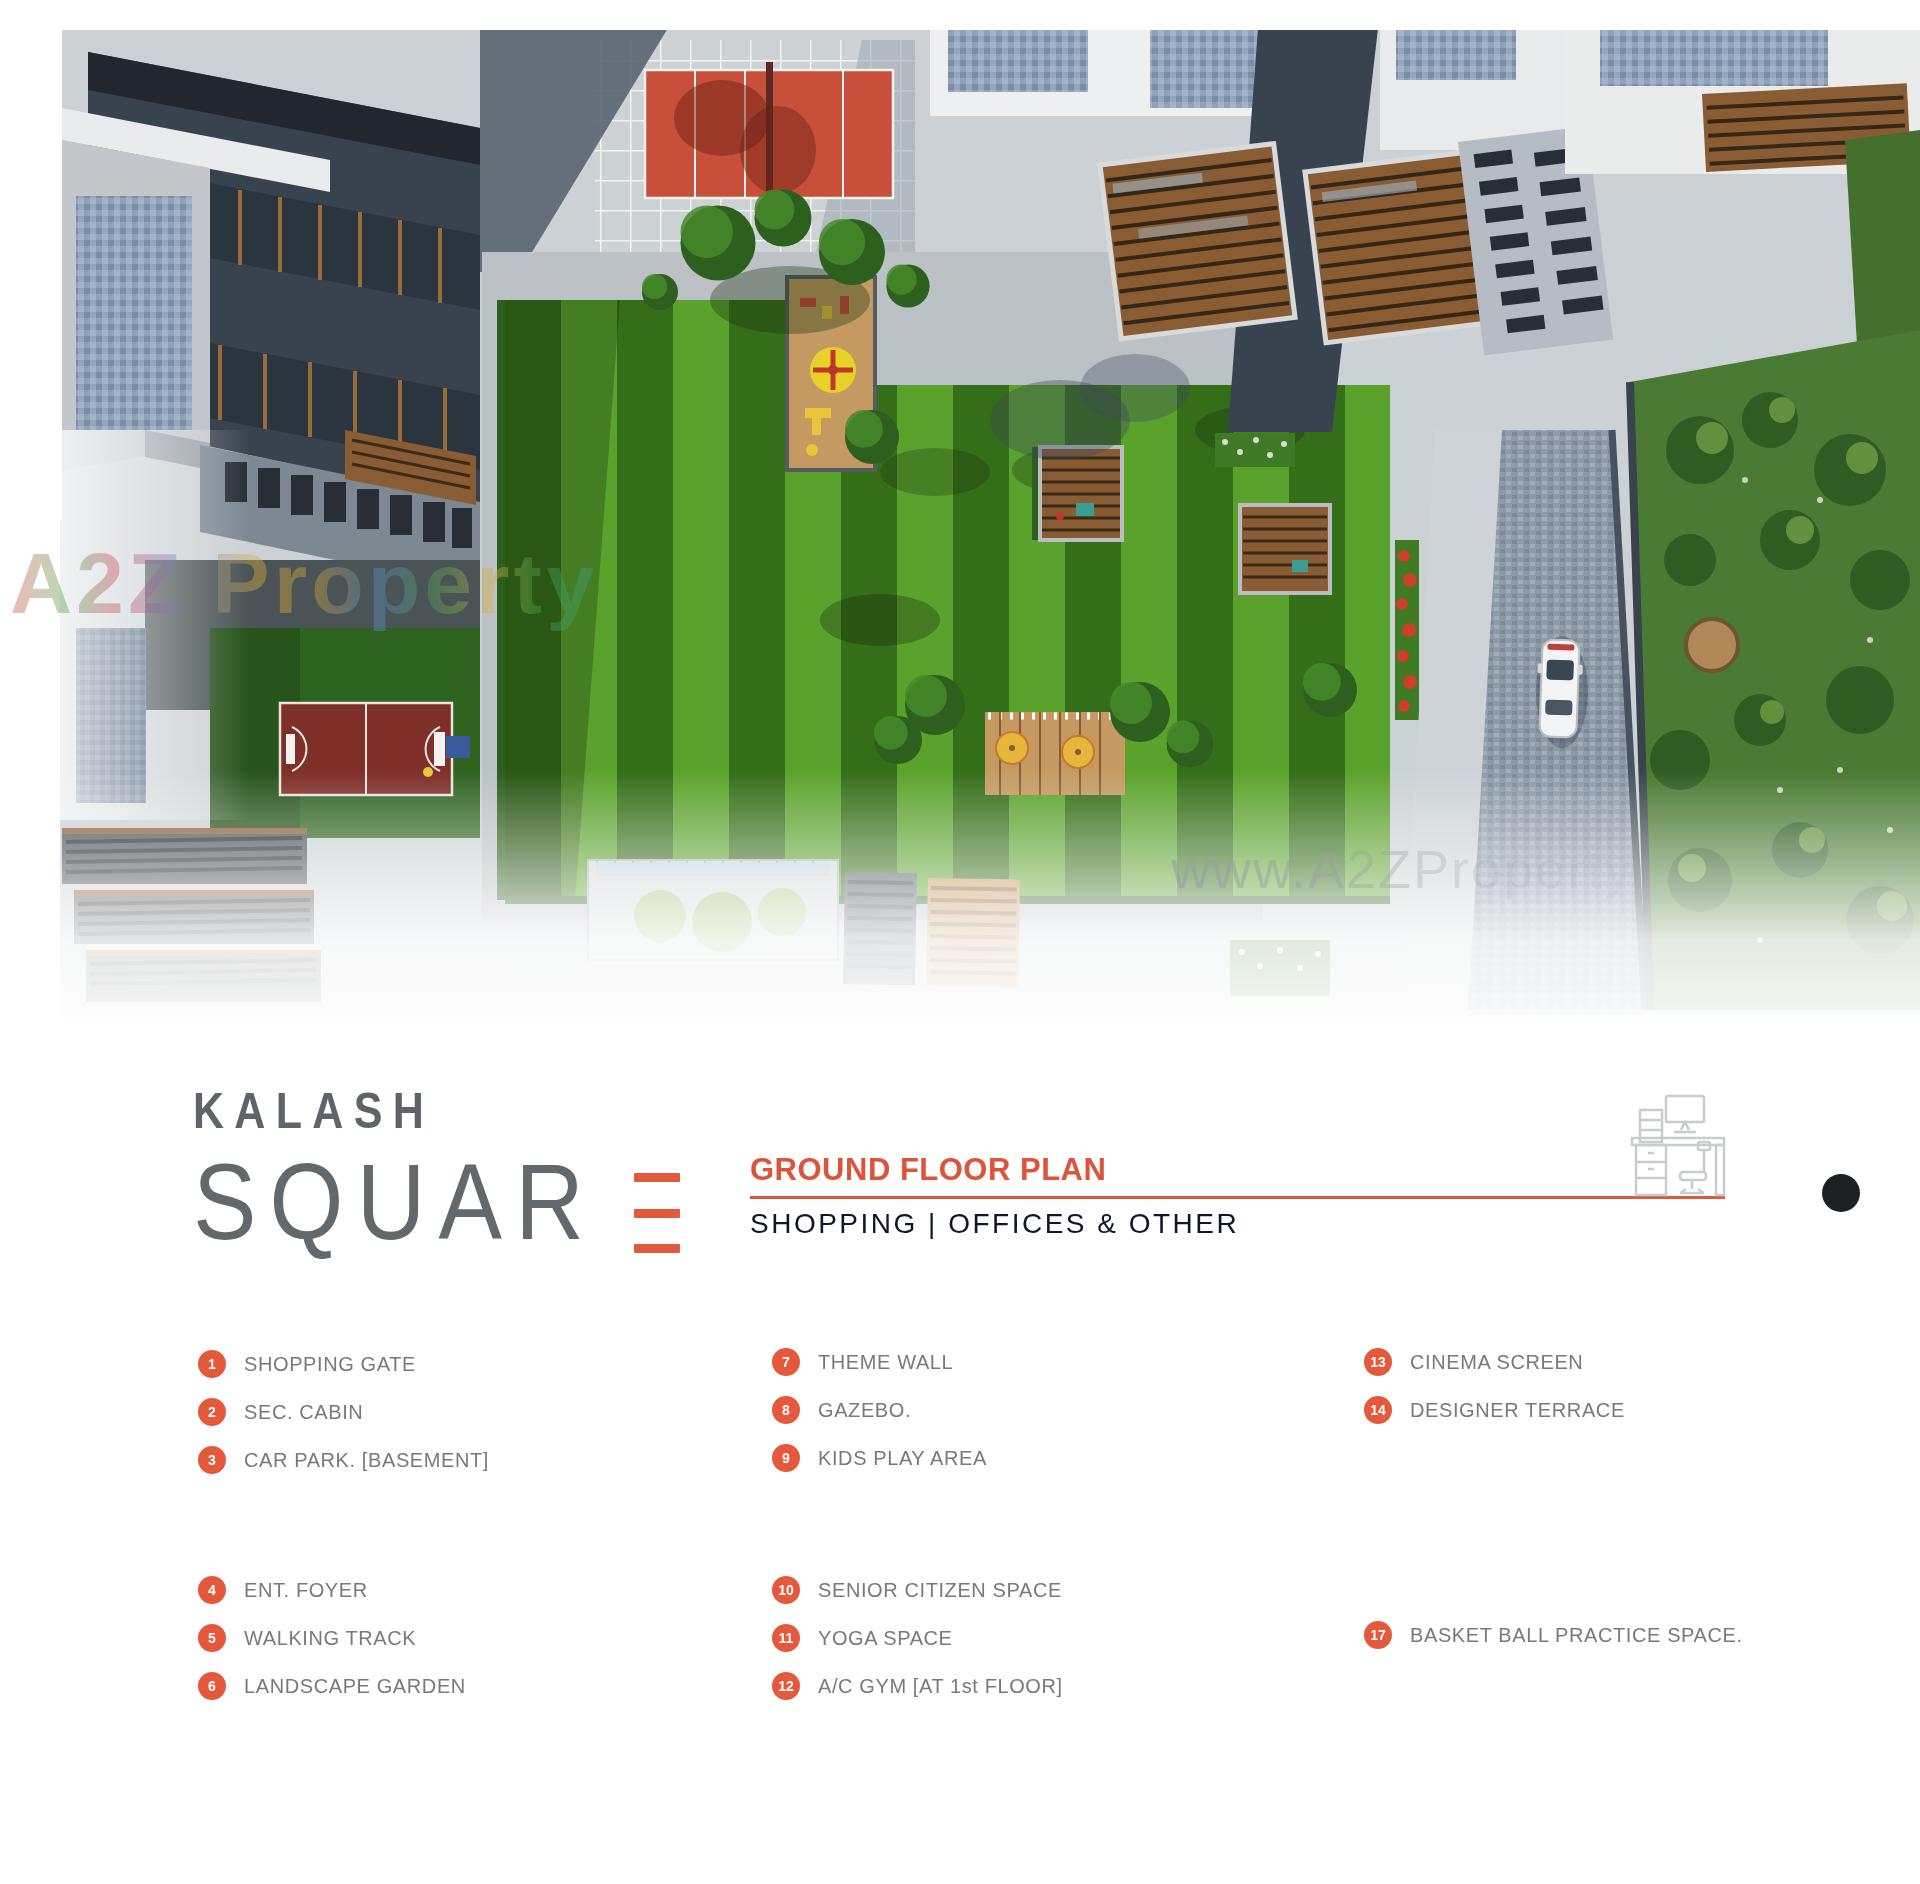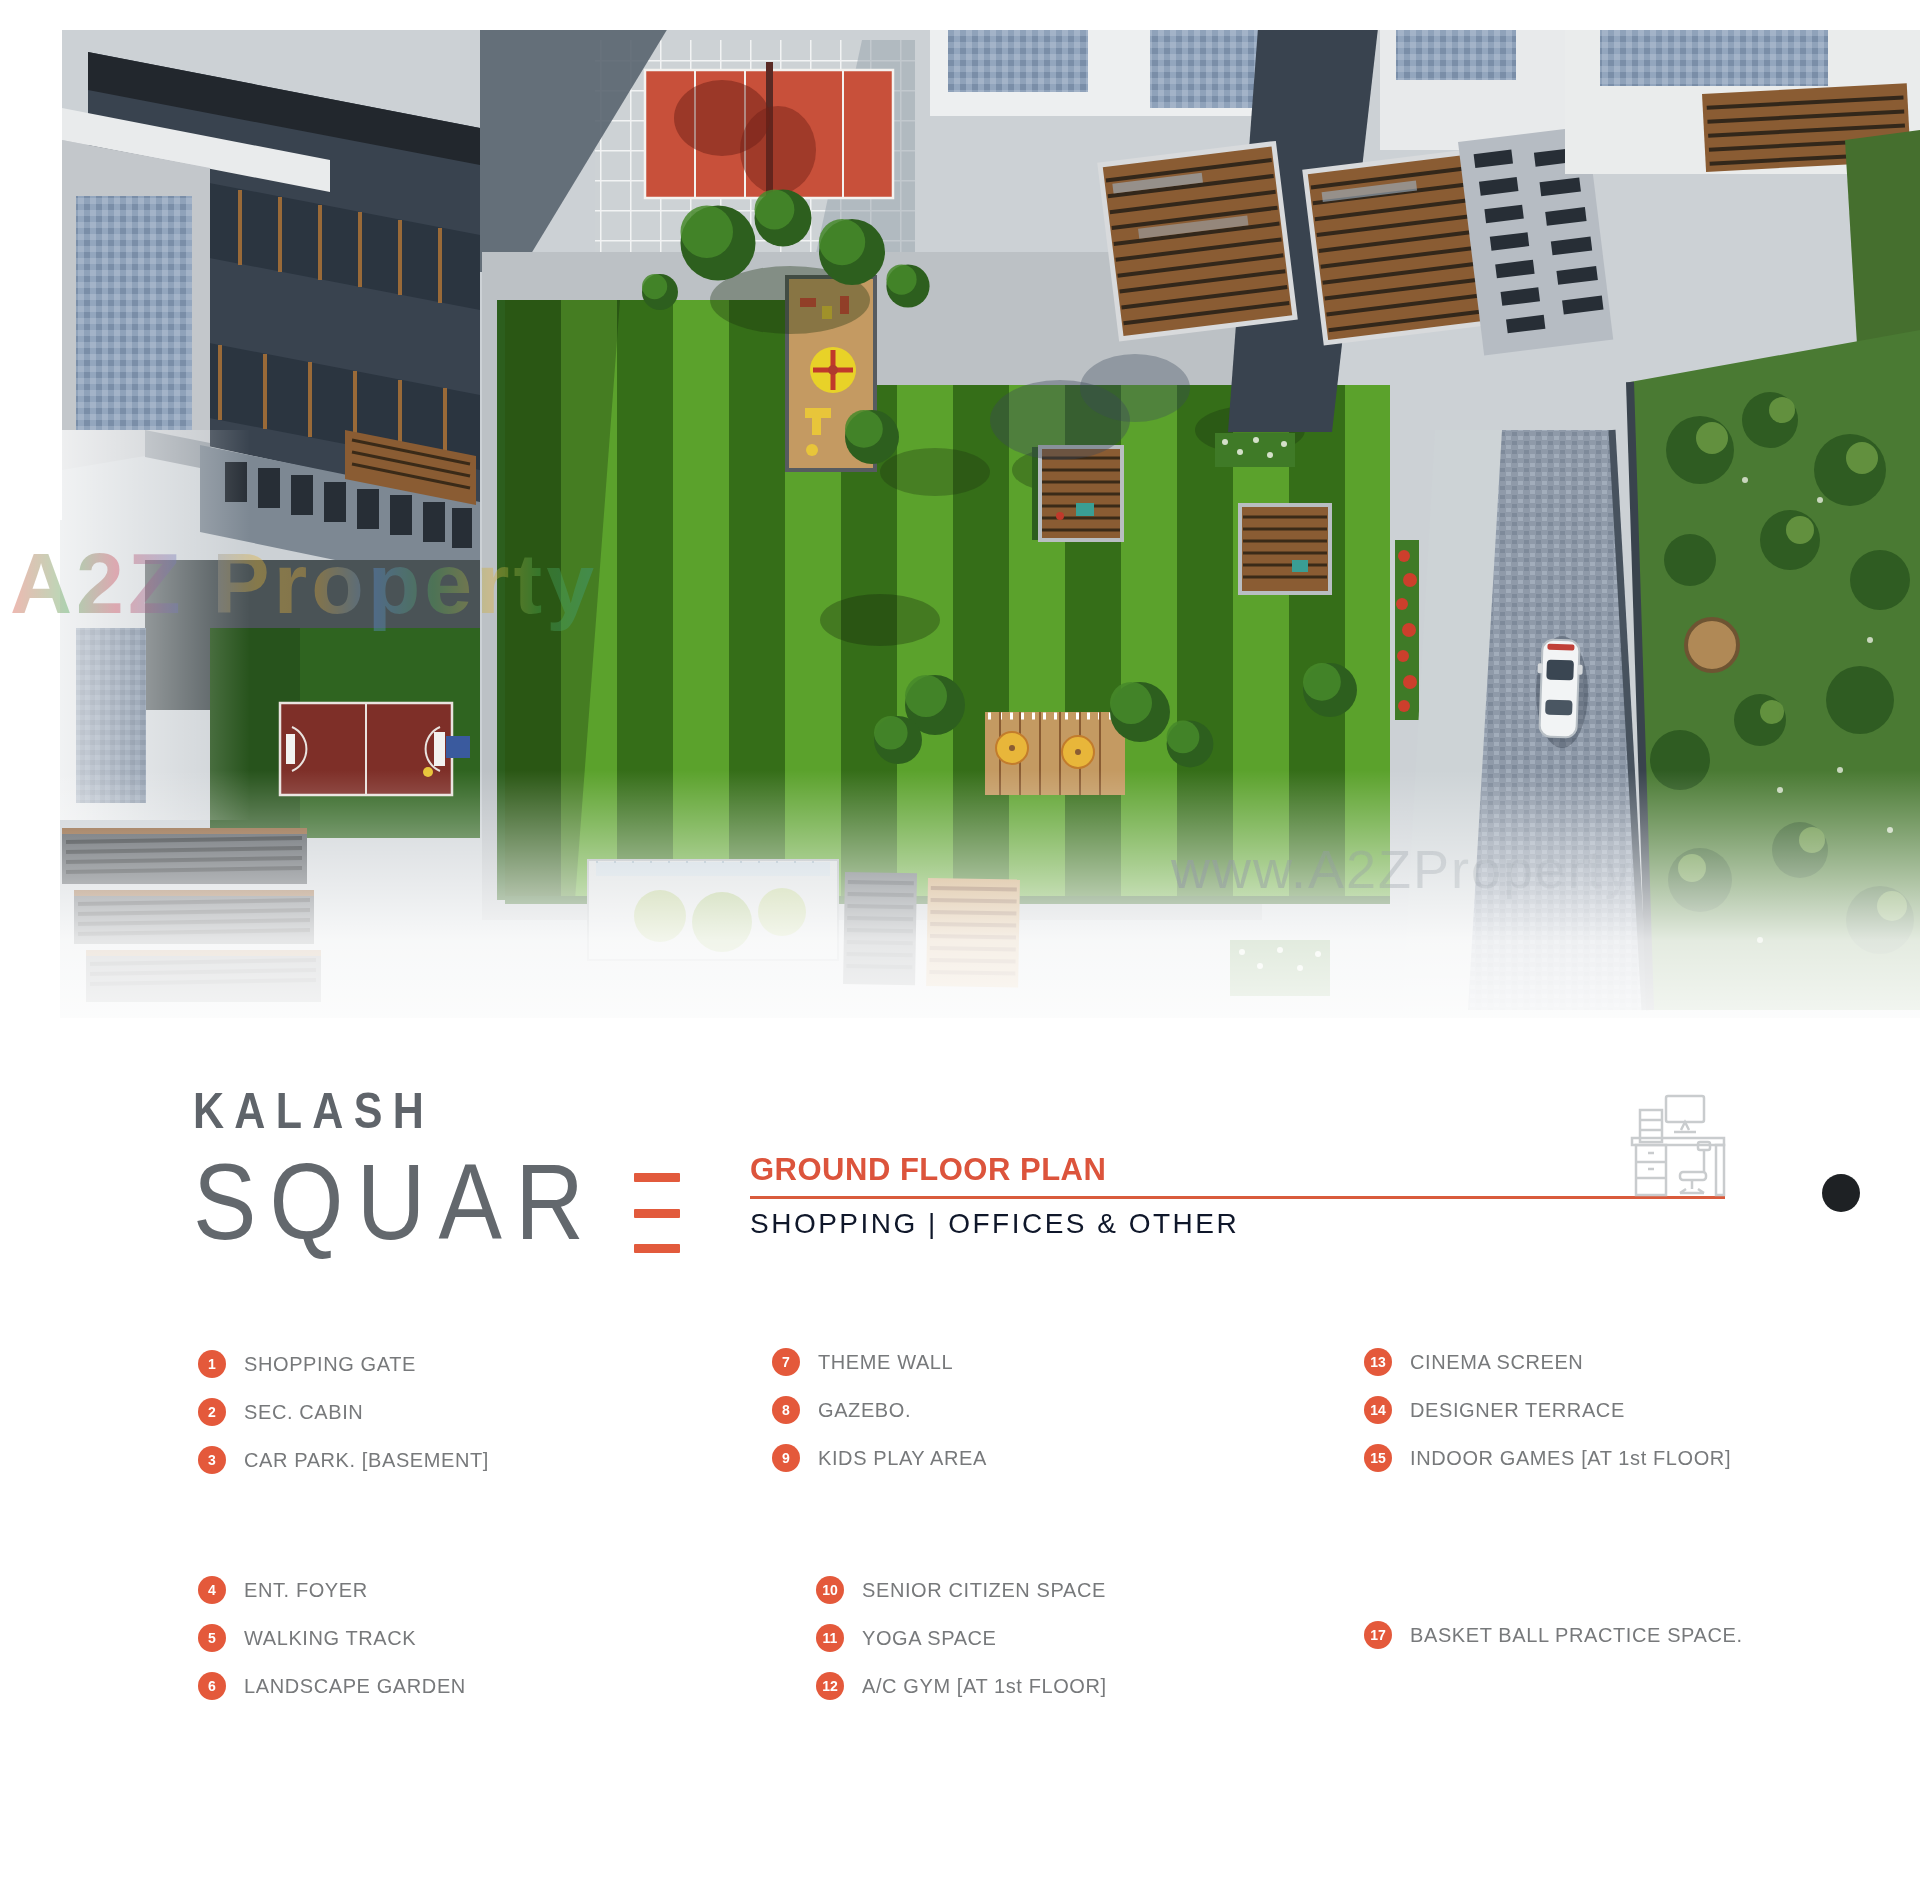--- a/index.html
+++ b/index.html
@@ -613,21 +613,21 @@
       <div class="li">
         <span class="badge">8</span>
         <span class="llabel">GAZEBO.</span>
       </div>
       <div class="li">
         <span class="badge">9</span>
         <span class="llabel">KIDS PLAY AREA</span>
       </div>
     </div>
 
-    <div class="lgroup" style="left:772px;top:1566px;margin-left:44px;">
+    <div class="lgroup" style="left:772px;top:1566px;">
       <div class="li">
         <span class="badge">10</span>
         <span class="llabel">SENIOR CITIZEN SPACE</span>
       </div>
       <div class="li">
         <span class="badge">11</span>
         <span class="llabel">YOGA SPACE</span>
       </div>
       <div class="li">
         <span class="badge">12</span>
@@ -636,24 +636,20 @@
     </div>
 
     <div class="lgroup" style="left:1364px;top:1338px;">
       <div class="li">
         <span class="badge">13</span>
         <span class="llabel">CINEMA SCREEN</span>
       </div>
       <div class="li">
         <span class="badge">14</span>
         <span class="llabel">DESIGNER TERRACE</span>
-      </div>
-      <div class="li">
-        <span class="badge">15</span>
-        <span class="llabel">INDOOR GAMES [AT 1st FLOOR]</span>
       </div>
     </div>
 
     <div class="lgroup" style="left:1364px;top:1563px;">
       <div class="li gap48">
         <span class="badge">17</span>
         <span class="llabel">BASKET BALL PRACTICE SPACE.</span>
       </div>
     </div>
 

